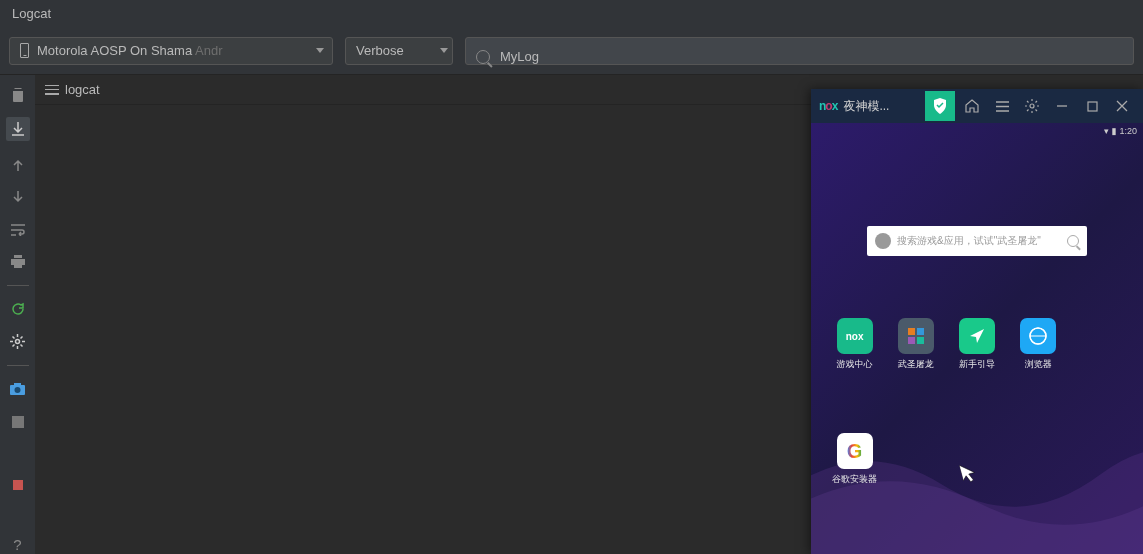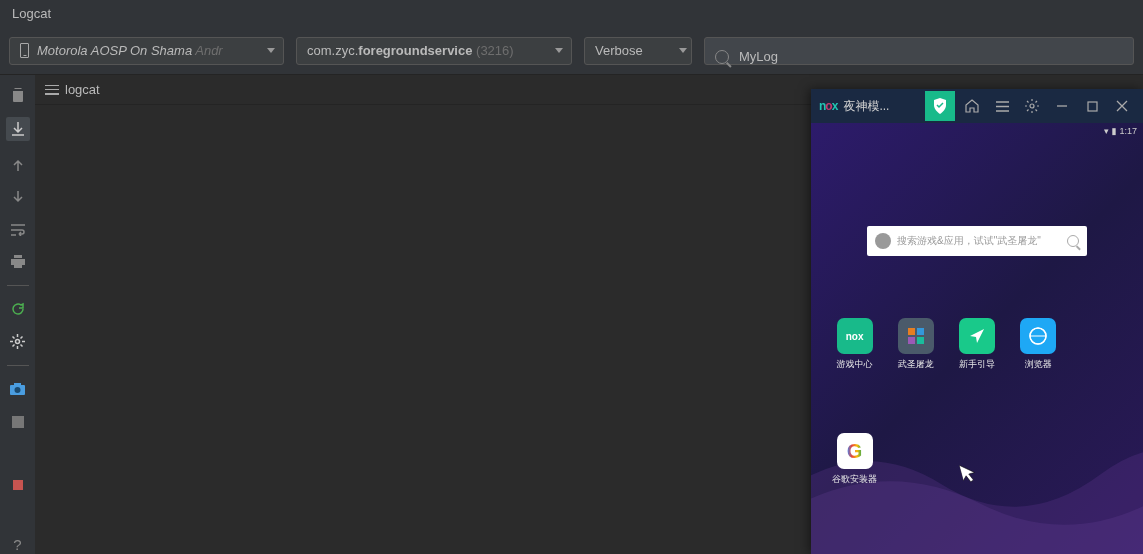--- a/index.html
+++ b/index.html
@@ -1,20 +1,20 @@
 <!DOCTYPE html>
 <html><head>
 <meta charset="utf-8">
 <style>
 * { margin: 0; padding: 0; box-sizing: border-box; font-family: -apple-system, BlinkMacSystemFont, "Segoe UI", sans-serif; }
 body { width: 1143px; height: 554px; background: #2b2b2b; color: #a9a9a9; overflow: hidden; position: relative; }
 .title-bar { height: 27px; background: #313438; display: flex; align-items: center; padding: 0 12px; font-size: 13px; color: #bababa; }
 .filter-bar { height: 48px; background: #313438; display: flex; align-items: center; gap: 12px; padding: 0 9px; border-bottom: 1px solid #242424; }
 .dropdown { background: #3c3f41; border: 1px solid #555; border-radius: 3px; height: 28px; display: flex; align-items: center; padding: 0 8px 0 10px; font-size: 13px; color: #bababa; gap: 8px; cursor: pointer; }
-.dropdown.device { width: 275px; font-style: italic; }
+.dropdown.device { width: 324px; }
 .dropdown.process { width: 276px; }
 .dropdown.level { width: 108px; gap: 36px; }
 .search-box { flex: 1; background: #42464b; border: 1px solid #555; border-radius: 3px; height: 28px; display: flex; align-items: flex-end; padding: 0 10px; font-size: 13px; gap: 10px; }
 .search-box input { background: transparent; border: none; outline: none; color: #bababa; font-size: 13px; flex: 1; }
 .chevron { margin-left: auto; width: 0; height: 0; border-left: 4px solid transparent; border-right: 4px solid transparent; border-top: 5px solid #999; }
 .device-icon { width: 9px; height: 15px; border: 1.5px solid #a9a9a9; border-radius: 1px; position: relative; flex-shrink: 0; }
 .device-icon::after { content: ""; position: absolute; bottom: 1px; left: 50%; transform: translateX(-50%); width: 3px; height: 1px; background: #a9a9a9; }
 .dim { color: #6e6e6e; }
 .search-icon { width: 14px; height: 14px; border: 1.5px solid #888; border-radius: 50%; position: relative; flex-shrink: 0; }
 .search-icon::after { content: ""; position: absolute; width: 6px; height: 1.5px; background: #888; bottom: -3px; right: -4px; transform: rotate(45deg); }
@@ -61,26 +61,20 @@
 </div>
 
 <div class="filter-bar">
   <div class="dropdown device">
     <span class="device-icon"></span>
     <span>
       <span>Motorola AOSP On Shama </span><span class="dim">Andr</span>
     </span>
     <span class="chevron"></span>
   </div>
-  <div class="dropdown process">
-    <span>
-      <span class="proc-name">com.zyc.</span><span class="proc-name proc-bold">foregroundservice</span><span class="dim"> (3216)</span>
-    </span>
-    <span class="chevron"></span>
-  </div>
   <div class="dropdown level">
     <span>Verbose</span>
     <span class="chevron"></span>
   </div>
   <div class="search-box">
     <span class="search-icon"></span>
     <input type="text" value="MyLog" style="">
   </div>
 </div>
 
@@ -209,21 +203,21 @@
     </div>
   </div>
   <div class="emu-screen">
     <svg class="wave" viewBox="0 0 400 200" preserveAspectRatio="none">
       <path d="M0,120 Q80,60 160,110 T320,100 T480,120 L480,200 L0,200 Z" fill="#6a3d9a" fill-opacity="0.25"></path>
       <path d="M0,140 Q100,80 200,130 T400,110 L400,200 L0,200 Z" fill="#7a4daa" fill-opacity="0.2"></path>
     </svg>
     <div class="status-bar">
       <span>▾</span>
       <span>▮</span>
-      <span>1:17</span>
+      <span>1:20</span>
     </div>
     <div class="search-widget">
       <div class="sw-icon"></div>
       <span>搜索游戏&amp;应用，试试"武圣屠龙"</span>
       <div class="sw-search"></div>
     </div>
     <div class="app-grid">
       <div class="app-item">
         <div class="app-icon" style="background:#18ba8a">
             <span style="color:#fff;font-size:10px;font-weight:bold">nox</span>

